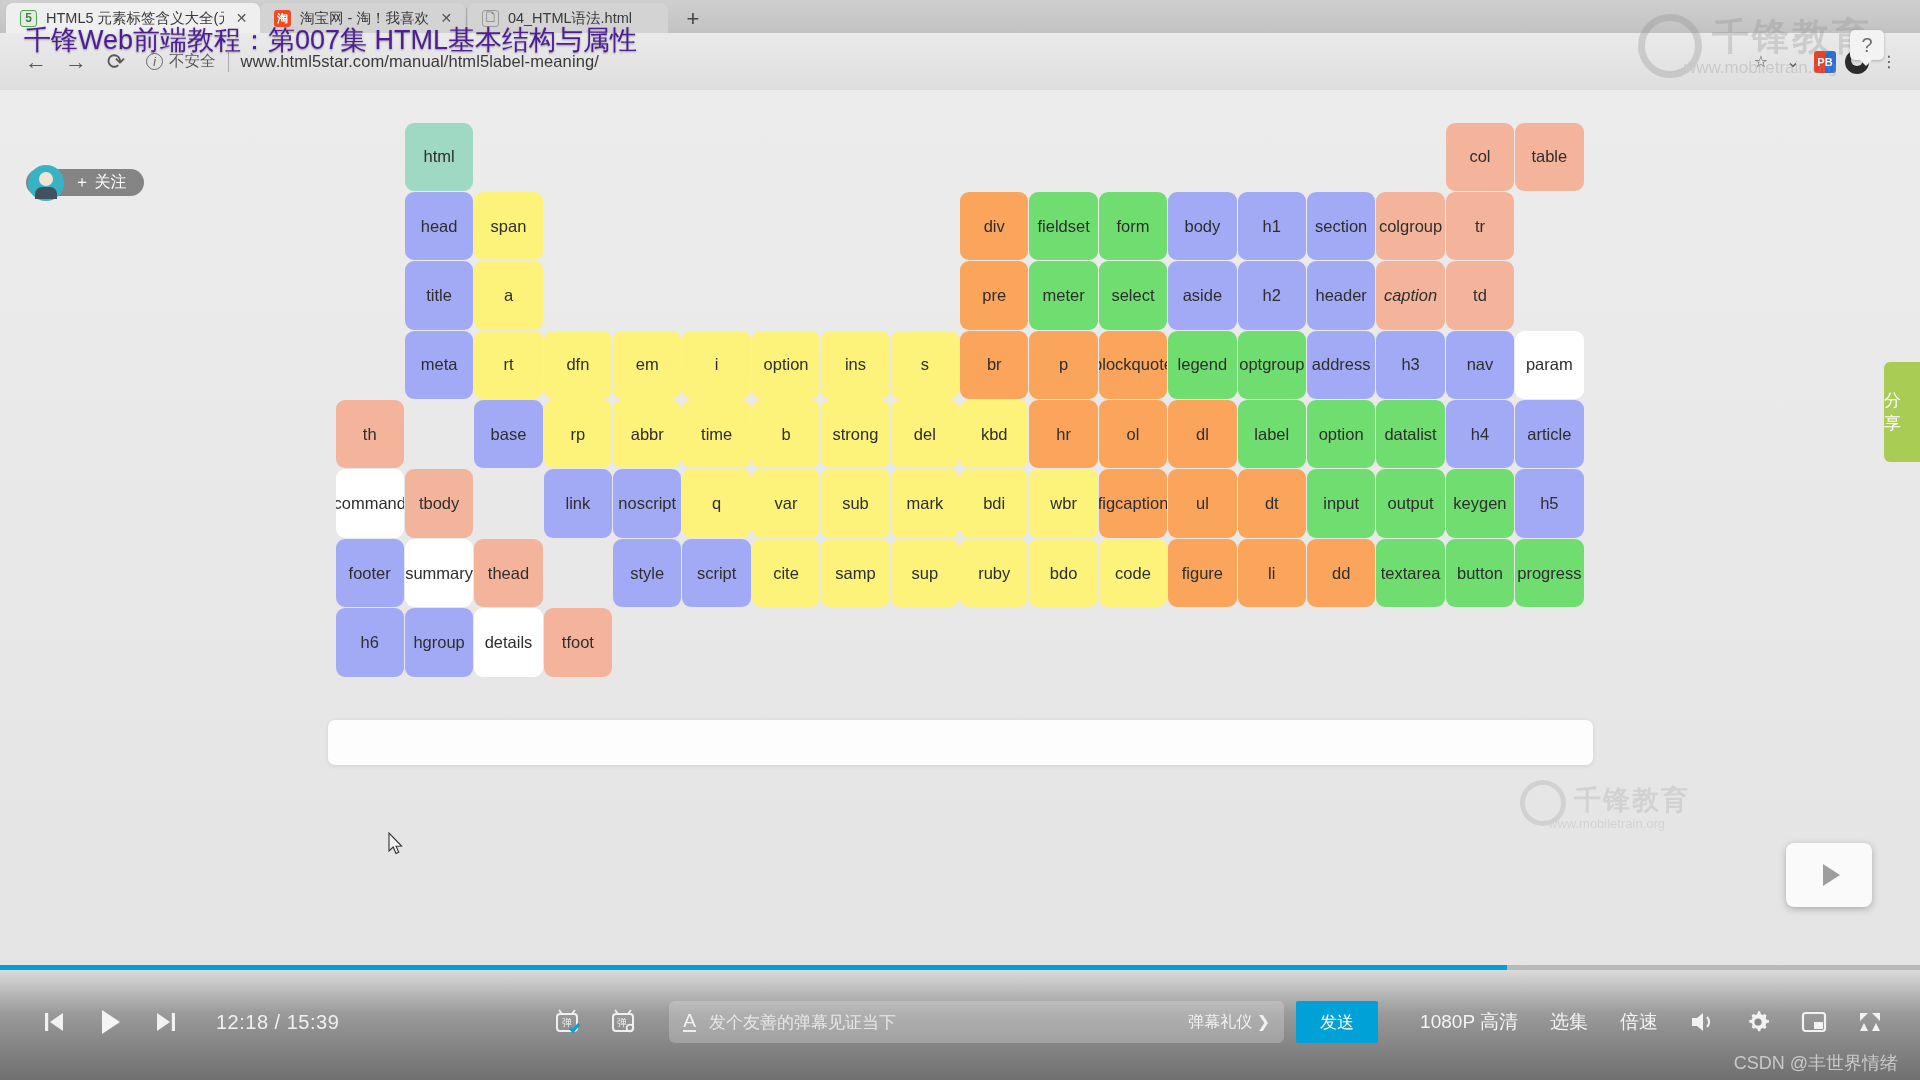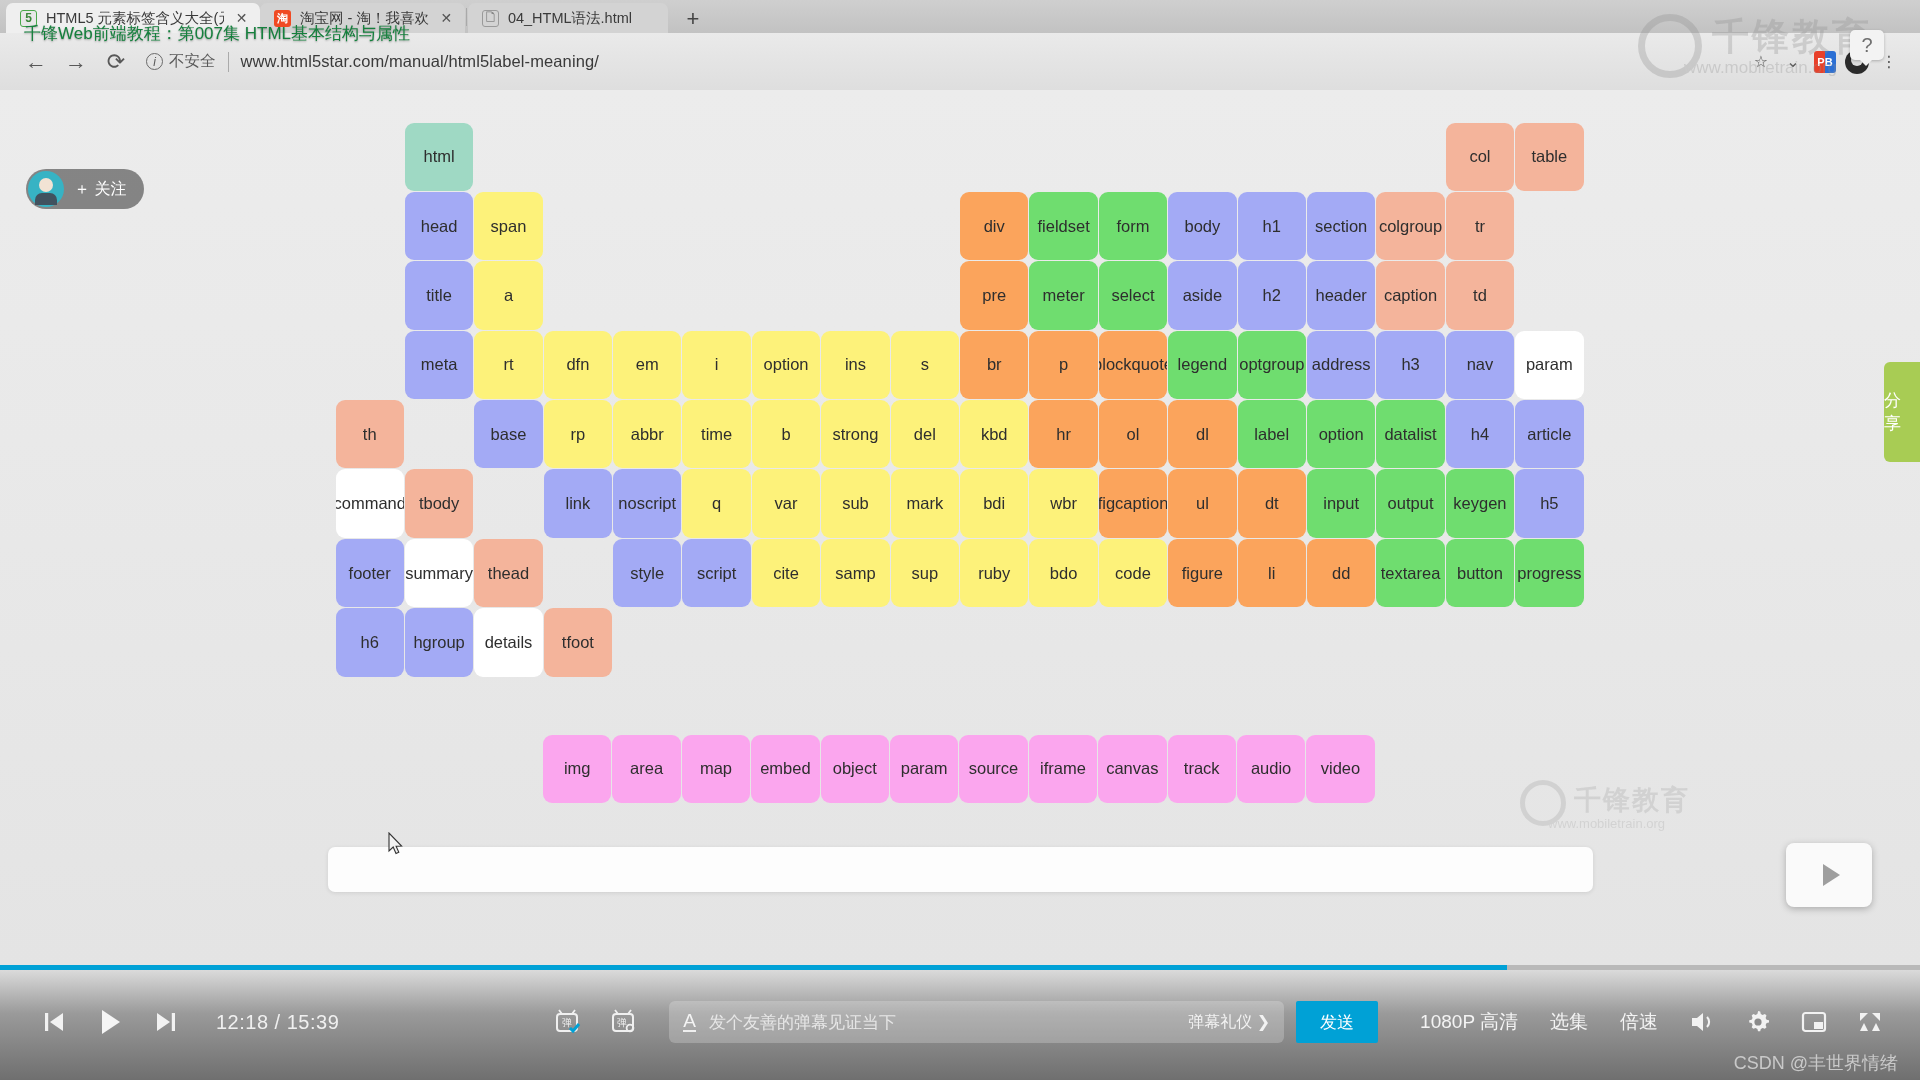--- a/index.html
+++ b/index.html
@@ -66,21 +66,21 @@
   .cell.empty { background:transparent; }
 
   #embed-row { width:835px; margin:57px auto 0 auto; display:grid; grid-template-columns:repeat(12,69.4px); grid-auto-rows:69.4px; }
 
   #legend { width:1265px; margin:43px auto 0 auto; background:#fdfdfd; border-radius:7px;
             box-shadow:0 1px 4px rgba(0,0,0,.10); padding:16px 0 16px 58px;
             display:grid; grid-template-columns:repeat(5,1fr); grid-auto-flow:column;
             grid-template-rows:auto auto; row-gap:13px; }
 
   
-  #follow-badge { position:absolute; left:26px; top:79px; height:40px; border-radius:20px;
+  #follow-badge { position:absolute; left:26px; top:79px; height:27px; border-radius:20px;
                   background:rgba(70,70,70,.62); display:flex; align-items:center; gap:10px;
                   padding:0 18px 0 2px; color:#fff; font-size:16px; }
   #follow-avatar { width:36px; height:36px; border-radius:50%; background:#37b3c4; position:relative; flex:0 0 auto;}
   #follow-avatar:after{content:"";position:absolute;left:11px;top:7px;width:14px;height:14px;border-radius:50%;background:#f2e3d4;}
   #follow-avatar:before{content:"";position:absolute;left:7px;top:22px;width:22px;height:12px;border-radius:7px 7px 0 0;background:#41525f;}
 
   #share-tab { position:absolute; right:0; top:272px; width:36px; height:100px;
                background:#a8cc54; border-radius:6px 0 0 6px; color:#fff; font-size:17px;
                display:flex; flex-direction:column; align-items:center; justify-content:center; letter-spacing:2px;}
 
@@ -235,21 +235,21 @@
         <div class="cell empty"></div>
         <div class="cell empty"></div>
         <div class="cell empty"></div>
         <div class="cell empty"></div>
         <div class="cell" style="background: rgb(251, 164, 92);">pre</div>
         <div class="cell" style="background: rgb(111, 221, 111);">meter</div>
         <div class="cell" style="background: rgb(111, 221, 111);">select</div>
         <div class="cell" style="background: rgb(163, 170, 245);">aside</div>
         <div class="cell" style="background: rgb(163, 170, 245);">h2</div>
         <div class="cell" style="background: rgb(163, 170, 245);">header</div>
-        <div class="cell" style="background: rgb(244, 180, 155);">caption</div>
+        <div class="cell" style="background: rgb(244, 180, 155); font-style: italic;">caption</div>
         <div class="cell" style="background: rgb(244, 180, 155);">td</div>
         <div class="cell empty"></div>
         <div class="cell empty"></div>
         <div class="cell" style="background: rgb(163, 170, 245);">meta</div>
         <div class="cell" style="background: rgb(253, 242, 122);">rt</div>
         <div class="cell" style="background: rgb(253, 242, 122);">dfn</div>
         <div class="cell" style="background: rgb(253, 242, 122);">em</div>
         <div class="cell" style="background: rgb(253, 242, 122);">i</div>
         <div class="cell" style="background: rgb(253, 242, 122);">option</div>
         <div class="cell" style="background: rgb(253, 242, 122);">ins</div>
@@ -317,34 +317,20 @@
         <div class="cell" style="background: rgb(111, 221, 111);">textarea</div>
         <div class="cell" style="background: rgb(111, 221, 111);">button</div>
         <div class="cell" style="background: rgb(111, 221, 111);">progress</div>
         <div class="cell" style="background: rgb(163, 170, 245);">h6</div>
         <div class="cell" style="background: rgb(163, 170, 245);">hgroup</div>
         <div class="cell" style="background: rgb(255, 255, 255);">details</div>
         <div class="cell" style="background: rgb(244, 180, 155);">tfoot</div>
       </div>
   </div>
 
-  <div id="embed-row">
-      <div class="cell" style="background: rgb(251, 166, 238);">img</div>
-      <div class="cell" style="background: rgb(251, 166, 238);">area</div>
-      <div class="cell" style="background: rgb(251, 166, 238);">map</div>
-      <div class="cell" style="background: rgb(251, 166, 238);">embed</div>
-      <div class="cell" style="background: rgb(251, 166, 238);">object</div>
-      <div class="cell" style="background: rgb(251, 166, 238);">param</div>
-      <div class="cell" style="background: rgb(251, 166, 238);">source</div>
-      <div class="cell" style="background: rgb(251, 166, 238);">iframe</div>
-      <div class="cell" style="background: rgb(251, 166, 238);">canvas</div>
-      <div class="cell" style="background: rgb(251, 166, 238);">track</div>
-      <div class="cell" style="background: rgb(251, 166, 238);">audio</div>
-      <div class="cell" style="background: rgb(251, 166, 238);">video</div>
-    </div>
 
   <div id="legend"></div>
 
   <div id="follow-badge">
     <span id="follow-avatar"></span>
     <span>＋ 关注</span>
   </div>
 
   <div id="share-tab">
     <span>分享</span>
@@ -360,21 +346,21 @@
     <span class="tri"></span>
   </div>
 
   <div id="cursor">
     <svg width="16" height="24" viewBox="0 0 16 24">
       <path d="M1 1 L1 19 L5.2 15 L8 21.5 L10.8 20.3 L8.1 14.2 L13.6 14 Z" fill="#f2f2f2" stroke="#333" stroke-width="1.1"></path>
     </svg>
   </div>
 </div>
 
-<div style="position:absolute;left:24px;top:22px;font-size:17px;color:#15803d;text-shadow:0 1px 2px rgba(0,0,0,.35);white-space:nowrap;text-align:right;">千锋Web前端教程：第007集 HTML基本结构与属性</div>
+<div style="position:absolute;left:24px;top:22px;font-size:27px;color:#4c1d95;text-shadow:0 1px 2px rgba(0,0,0,.35);white-space:nowrap;text-align:right;">千锋Web前端教程：第007集 HTML基本结构与属性</div>
 
 <div id="wm-topright">
   <span class="wm-ring"></span>
   <span class="wm-cn">千锋教育</span>
   <span class="wm-url">www.mobiletrain.org</span>
 </div>
 
 <div id="help-bubble">?</div>
 
 <div id="player-bar">

